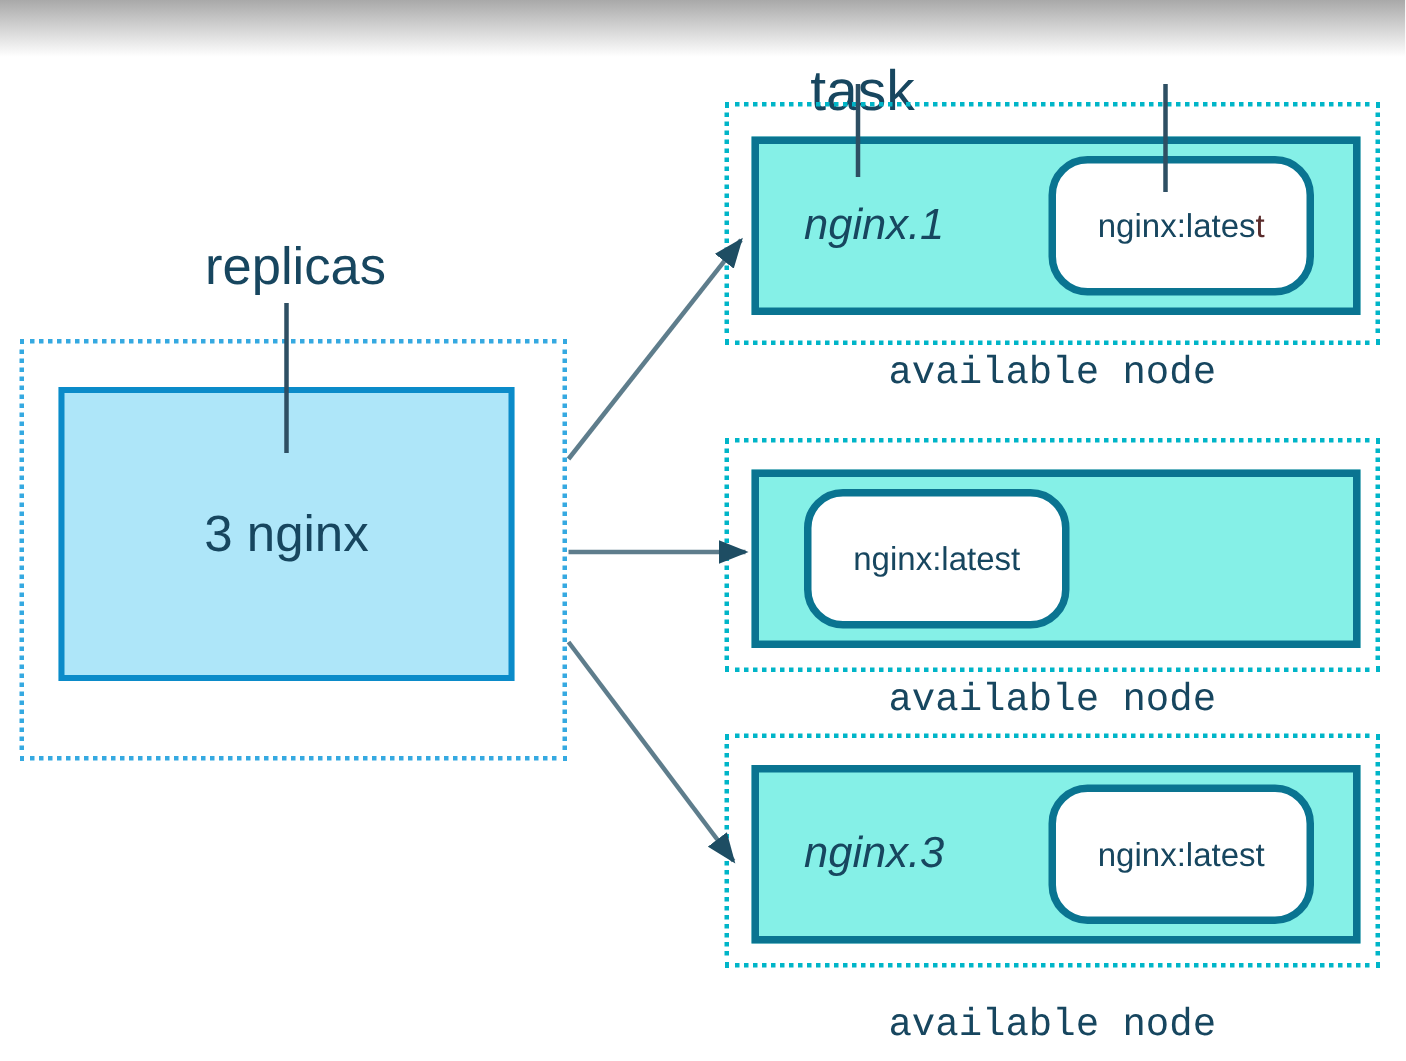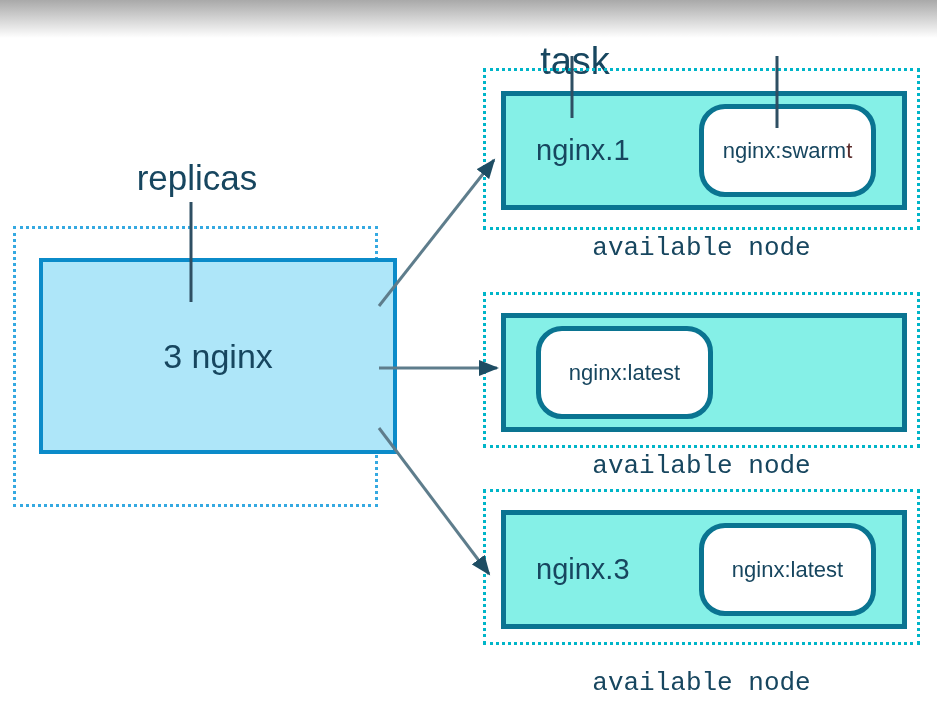--- a/index.html
+++ b/index.html
@@ -32,21 +32,21 @@
   
   .swarm-box {
     position: absolute;
     left: 13px; top: 226px;
     width: 365px; height: 281px;
     border: 3px dotted var(--accent_blue_dotted, #35a9e1);
   }
   .service-box {
     position: absolute;
     left: 39px; top: 258px;
-    width: 358px; height: 196px;
+    width: 304px; height: 196px;
     background: var(--accent_blue_fill, #aee6f9);
     border: 4px solid var(--accent_blue_border, #0b8bc9);
     display: flex; align-items: center; justify-content: center;
     text-align: center;
     font-size: 34px;
     line-height: 1.32;
     color: var(--text_dark, #17465f);
   }
   .swarm-manager-label {
     position: absolute;
@@ -75,20 +75,21 @@
     background: var(--teal_fill, #85f0e7);
     border: 5px solid var(--teal_border, #0a7491);
     display: flex; align-items: center; justify-content: space-between;
     padding: 0 26px 0 30px;
   }
   .node-1 .task-box { top: 20px; }
   .task-name {
     font-size: 29px;
     color: var(--text_dark, #123f57);
     white-space: nowrap;
+    font-style: italic;
   }
   .container-pill {
     width: 177px; height: 93px;
     background: #ffffff;
     border: 5px solid var(--teal_border, #0a7491);
     border-radius: 26px;
     display: flex; align-items: center; justify-content: center;
     font-size: 22px;
     color: var(--text_dark, #123f57);
     white-space: nowrap;
@@ -133,21 +134,21 @@
   <div class="service-box">
     <div>
       <div>3 nginx</div>
     </div>
   </div>
 
   <div class="node node-1">
     <div class="task-box">
       <span class="task-name">nginx.1</span>
       <span class="container-pill">
-        <span>nginx:swarm</span>
+        <span>nginx:lates</span>
           <span class="container-suffix">t</span>
       </span>
     </div>
   </div>
   <div class="available-node-label anl-1">available node</div>
 
   <div class="node node-2">
     <div class="task-box">
       <span class="container-pill">
         <span>nginx:latest</span>

